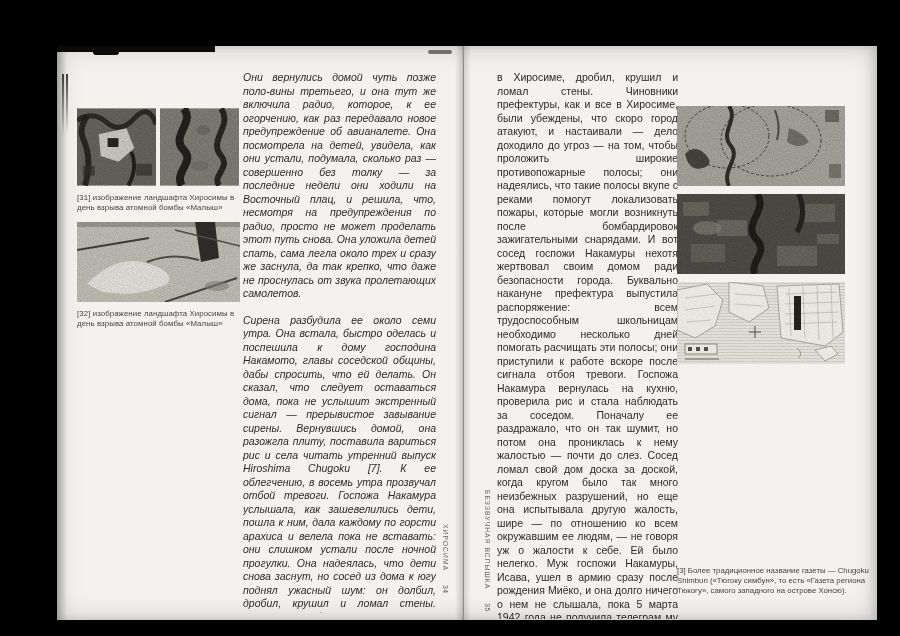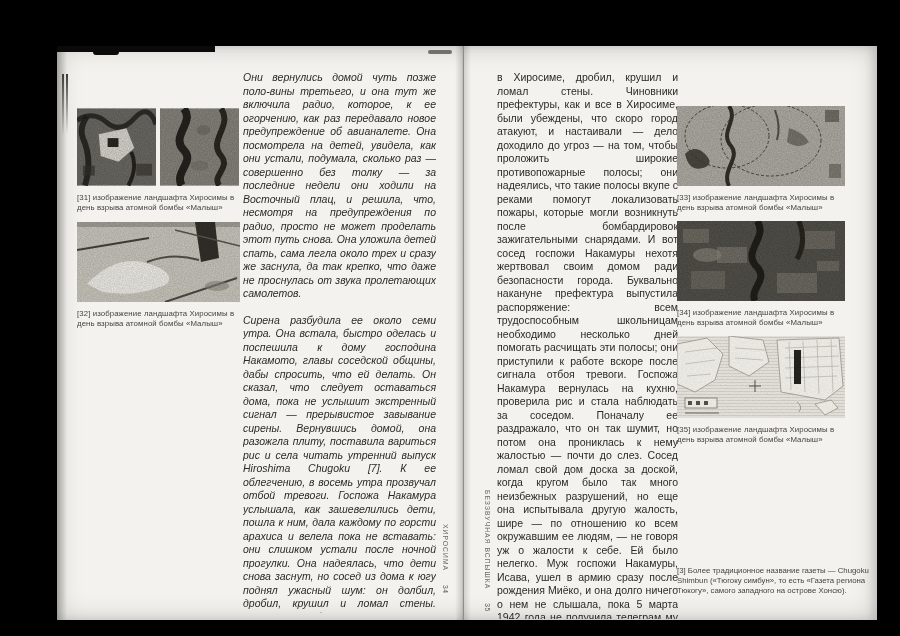--- a/index.html
+++ b/index.html
@@ -128,36 +128,34 @@
         <ellipse cx="94" cy="34" rx="50" ry="36" fill="none" stroke="#3c3a34" stroke-width=".9" stroke-dasharray="3,2"></ellipse>
         <ellipse cx="50" cy="30" rx="42" ry="32" fill="none" stroke="#3c3a34" stroke-width=".9" stroke-dasharray="3,2"></ellipse>
         <path d="M52,0 C62,14 42,26 54,40 C64,52 44,64 52,80" stroke="#33312b" stroke-width="4" fill="none"></path>
         <path d="M98,4 q6,16 2,30" stroke="#55534b" stroke-width="2" fill="none"></path>
         <path d="M8,48 q10,-10 20,0 q10,10 -2,14 q-14,4 -18,-14 z" fill="#3a3831" opacity=".85"></path>
         <path d="M112,22 q14,4 20,14 q-10,8 -22,0 z" fill="#52504a" opacity=".6"></path>
         <rect x="148" y="4" width="14" height="12" fill="#4a483f" opacity=".6"></rect>
         <rect x="152" y="58" width="12" height="14" fill="#55534b" opacity=".55"></rect>
         <rect width="168" height="80" filter="url(#grainF)" opacity=".28"></rect>
       </svg>
-      <div class="caption">[33] изображение ландшафта Хиросимы в день взрыва атомной бомбы «Малыш»</div>
 
       <svg class="photo fig-mid" viewBox="0 0 168 80" width="168" height="80">
         <rect width="168" height="80" fill="#57554e"></rect>
         <rect x="6" y="8" width="26" height="14" fill="#8b887c" opacity=".55"></rect>
         <rect x="40" y="26" width="30" height="16" fill="#97948a" opacity=".5"></rect>
         <rect x="14" y="50" width="34" height="18" fill="#8b887c" opacity=".45"></rect>
         <rect x="128" y="10" width="30" height="18" fill="#8b887c" opacity=".5"></rect>
         <rect x="100" y="52" width="40" height="20" fill="#97948a" opacity=".45"></rect>
         <rect x="140" y="40" width="22" height="10" fill="#8b887c" opacity=".5"></rect>
         <ellipse cx="30" cy="34" rx="14" ry="7" fill="#9b988b" opacity=".6"></ellipse>
         <path d="M80,0 C92,16 64,30 80,46 C92,58 72,68 78,80" stroke="#23211c" stroke-width="7" fill="none"></path>
         <path d="M122,0 q8,20 -2,38" stroke="#2a281f" stroke-width="5" fill="none"></path>
         <rect width="168" height="80" filter="url(#grainF)" opacity=".35"></rect>
       </svg>
-      <div class="caption">[34] изображение ландшафта Хиросимы в день взрыва атомной бомбы «Малыш»</div>
 
       <svg class="photo fig-mid" viewBox="0 0 168 82" width="168" height="82">
         <defs>
           <pattern id="hat35" width="4" height="3" patternUnits="userSpaceOnUse">
             <line x1="0" y1="1.5" x2="4" y2="1.5" stroke="#c9c7bf" stroke-width=".6"></line>
           </pattern>
         </defs>
         <rect width="168" height="82" fill="#edebe4"></rect>
         <rect width="168" height="82" fill="url(#hat35)"></rect>
         <path d="M0,8 L30,2 L46,18 L38,44 L18,56 L0,48 Z" fill="#f6f4ee" stroke="#908d83" stroke-width=".7"></path>
@@ -184,21 +182,20 @@
         <g fill="#55534b">
           <rect x="11" y="65" width="4" height="4"></rect>
             <rect x="19" y="65" width="4" height="4"></rect>
             <rect x="27" y="65" width="4" height="4"></rect>
         </g>
         <line x1="8" y1="77" x2="42" y2="77" stroke="#6b695f" stroke-width="1"></line>
         <path d="M138,68 l16,-4 7,8 -13,7 z" fill="#f6f4ee" stroke="#908d83" stroke-width=".7"></path>
         <path d="M120,66 q6,4 2,10" stroke="#908d83" stroke-width=".8" fill="none"></path>
         <rect width="168" height="82" filter="url(#grainF)" opacity=".12"></rect>
       </svg>
-      <div class="caption">[35] изображение ландшафта Хиросимы в день взрыва атомной бомбы «Малыш»</div>
     </div>
 
     <div class="footnote">[3] Более традиционное название газеты — Chugoku Shimbun («Тюгоку симбун», то есть «Газета региона Тюкогу», самого западного на острове Хонсю).</div>
 
     <div class="runner runner-right">
       <span>БЕЗЗВУЧНАЯ ВСПЫШКА</span><span class="pagenum">35</span>
     </div>
 
   </div>
 </div>

